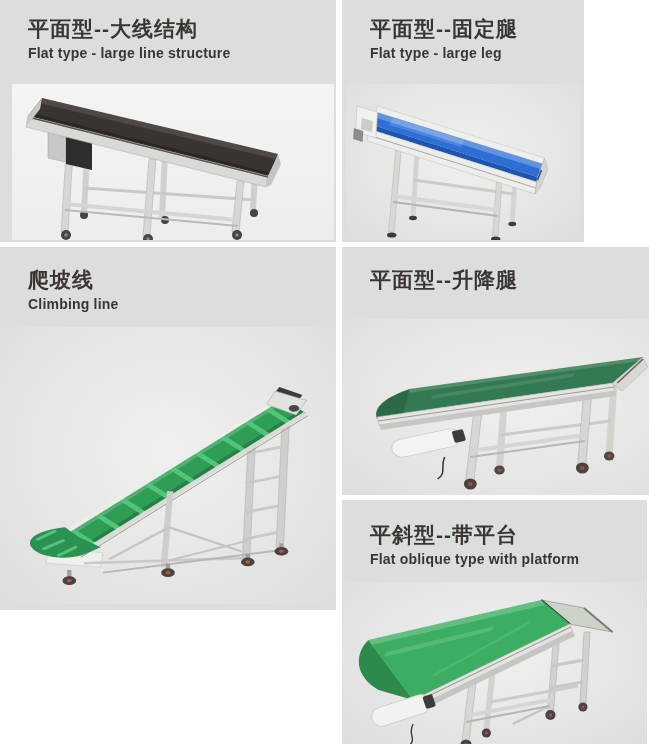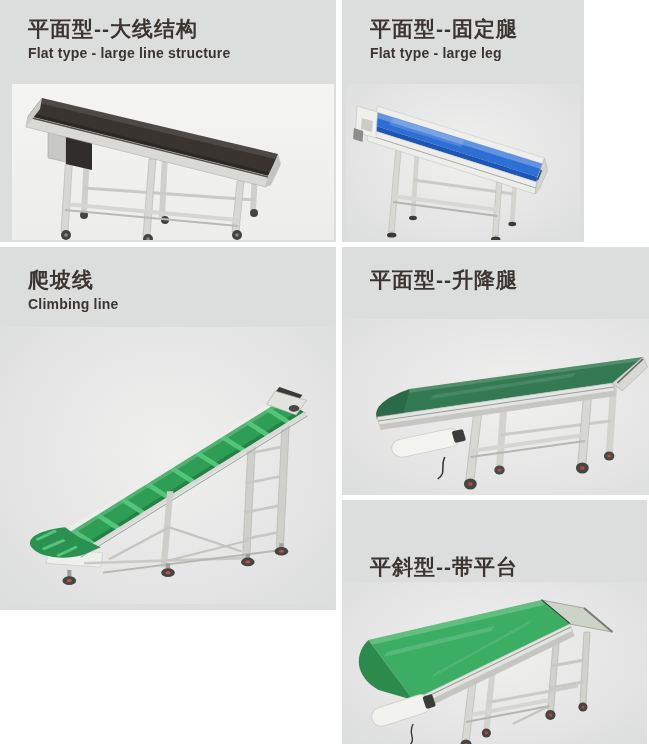--- a/index.html
+++ b/index.html
@@ -6,21 +6,21 @@
   .canvas{position:relative;width:649px;height:744px;background:#ffffff;overflow:hidden;
           font-family:"Liberation Sans",sans-serif;}
   .cell{position:absolute;background:#dcdddd;}
   .titles{position:absolute;left:28px;top:16px;right:8px;}
   .zh{font-size:21px;font-weight:700;color:#3a3531;margin:0;letter-spacing:1px;line-height:1.25;}
   .en{font-size:14px;font-weight:700;color:#3a3531;margin:3px 0 0;letter-spacing:.2px;line-height:1.2;}
   .photo{position:absolute;background:radial-gradient(ellipse at 50% 45%, #f0f0ef 0%, #e4e5e4 62%, #dcdddd 100%);}
   .photo-white{background:linear-gradient(#f4f4f3,#ededec);}
   .photo svg{display:block;width:100%;height:100%;}
   .t2{top:20px;}
-  .t3{top:22px;margin-top:32px;}
+  .t3{top:22px;}
 </style>
 </head>
 <body>
 
 <div class="canvas">
 
   <section class="cell" style="left:0;top:0;width:336px;height:242px;">
     <div class="titles">
       <h2 class="zh">平面型--大线结构</h2>
       <div class="en">Flat type - large line structure</div>
@@ -231,20 +231,21 @@
           <circle cx="206" cy="149" r="5.5" fill="#454543"></circle>
             <circle cx="206" cy="149" r="2" fill="#b04840"></circle>
         </g>
       </svg>
     </div>
   </section>
 
   <section class="cell" style="left:342px;top:500px;width:305px;height:244px;">
     <div class="titles t3">
       <h2 class="zh">平斜型--带平台</h2>
+      <div class="en">Flat oblique type with platform</div>
     </div>
     <div class="photo" style="left:0;top:82px;right:0;bottom:0;">
       <svg viewBox="0 0 300 162" preserveAspectRatio="none">
         <g>
           <polygon points="208,56 214,56 208,130 202,130" fill="#d1d2ce" stroke="#a6a7a3" stroke-width="0.5"></polygon>
           <polygon points="238,50 244,50 240,122 234,122" fill="#d1d2ce" stroke="#a6a7a3" stroke-width="0.5"></polygon>
           <line x1="206" y1="84" x2="238" y2="78" stroke="#c8c9c5" stroke-width="3"></line>
           <line x1="205" y1="106" x2="237" y2="100" stroke="#c8c9c5" stroke-width="3"></line>
           <line x1="204" y1="124" x2="168" y2="142" stroke="#c4c5c1" stroke-width="2.5"></line>
         </g>

